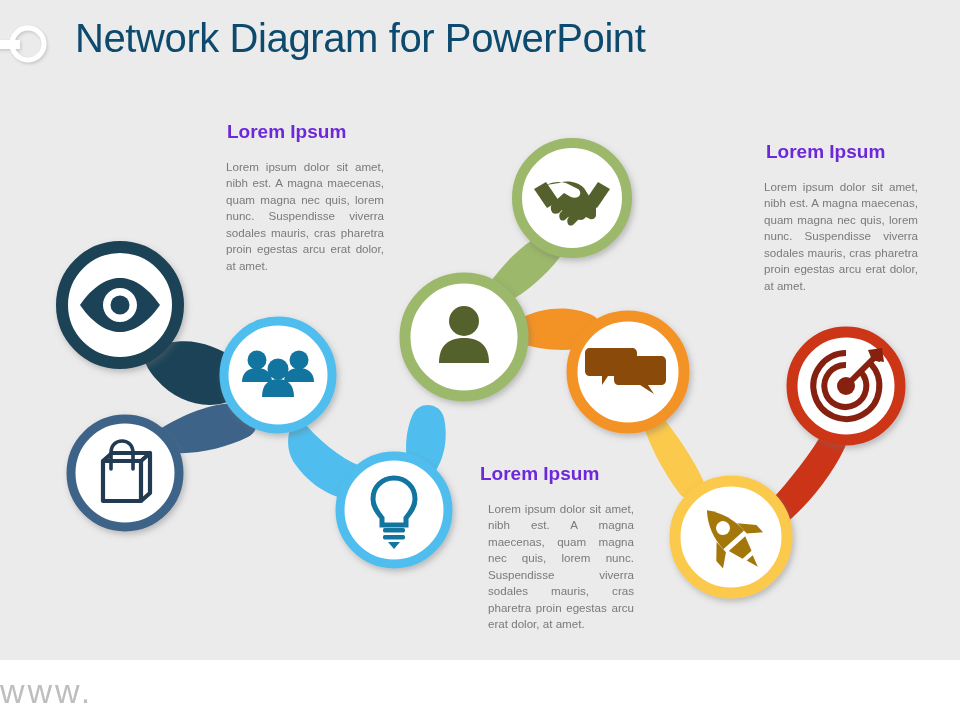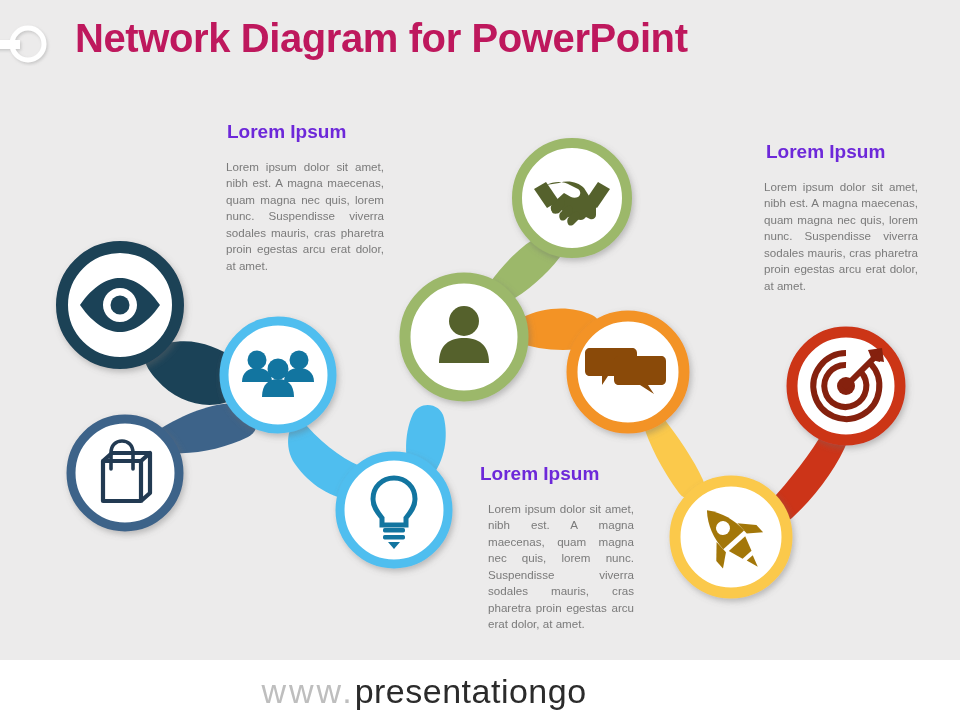--- a/index.html
+++ b/index.html
@@ -10,21 +10,21 @@
     overflow:hidden;
     position:relative;
   }
   #stage{position:absolute;left:0;top:0;width:960px;height:720px;}
   .bg-panel{position:absolute;left:0;top:0;width:960px;height:660px;background:#ECEBEB;}
   .footer-band{position:absolute;left:0;top:660px;width:960px;height:60px;background:#ffffff;}
 
   
   .page-title{
     position:absolute;left:75px;top:16px;width:860px;
-    font-size:40px;font-weight:bold;color:#be185d;
+    font-size:40px;font-weight:normal;color:#0c4a6e;
     letter-spacing:-0.4px;line-height:1.1;
     white-space:nowrap;
   }
   .deco-node{position:absolute;left:-10px;top:22px;width:62px;height:44px;}
 
   
   #diagram{position:absolute;left:0;top:0;width:960px;height:660px;}
 
   
   .tb{position:absolute;}
@@ -39,21 +39,21 @@
   #tb-left{left:210px;top:122px;width:190px;}
   #tb-left .tb-head{text-align:left;padding-left:17px;}
   #tb-right{left:748px;top:142px;width:186px;}
   #tb-right .tb-head{text-align:left;padding-left:18px;}
   #tb-bottom{left:472px;top:464px;width:178px;}
   #tb-bottom .tb-head{text-align:left;padding-left:8px;}
 
   
   .footer{
     position:absolute;left:0;top:663px;width:848px;height:57px;
-    display:flex;align-items:center;justify-content:center;
+    display:flex;align-items:center;
     font-size:34px;letter-spacing:0.5px;
   }
   .f-www{color:#BEBEBE;letter-spacing:3px;}
   .f-name{color:#2b2b2b;}
   .f-com{color:#BEBEBE;}
 </style>
 </head>
 <body>
 
 <div id="stage">
@@ -194,16 +194,15 @@
     <div class="tb-body">Lorem ipsum dolor sit amet, nibh est. A magna maecenas, quam magna nec quis, lorem nunc. Suspendisse viverra sodales mauris, cras pharetra proin egestas arcu erat dolor, at amet.</div>
   </div>
 
   <div class="tb" id="tb-bottom">
     <div class="tb-head">Lorem Ipsum</div>
     <div class="tb-body">Lorem ipsum dolor sit amet, nibh est. A magna maecenas, quam magna nec quis, lorem nunc. Suspendisse viverra sodales mauris, cras pharetra proin egestas arcu erat dolor, at amet.</div>
   </div>
 
   <div class="footer">
     <span class="f-www">www.</span>
-      <span class="f-name">presentationgo</span>
   </div>
 
 </div>
 
 </body></html>

